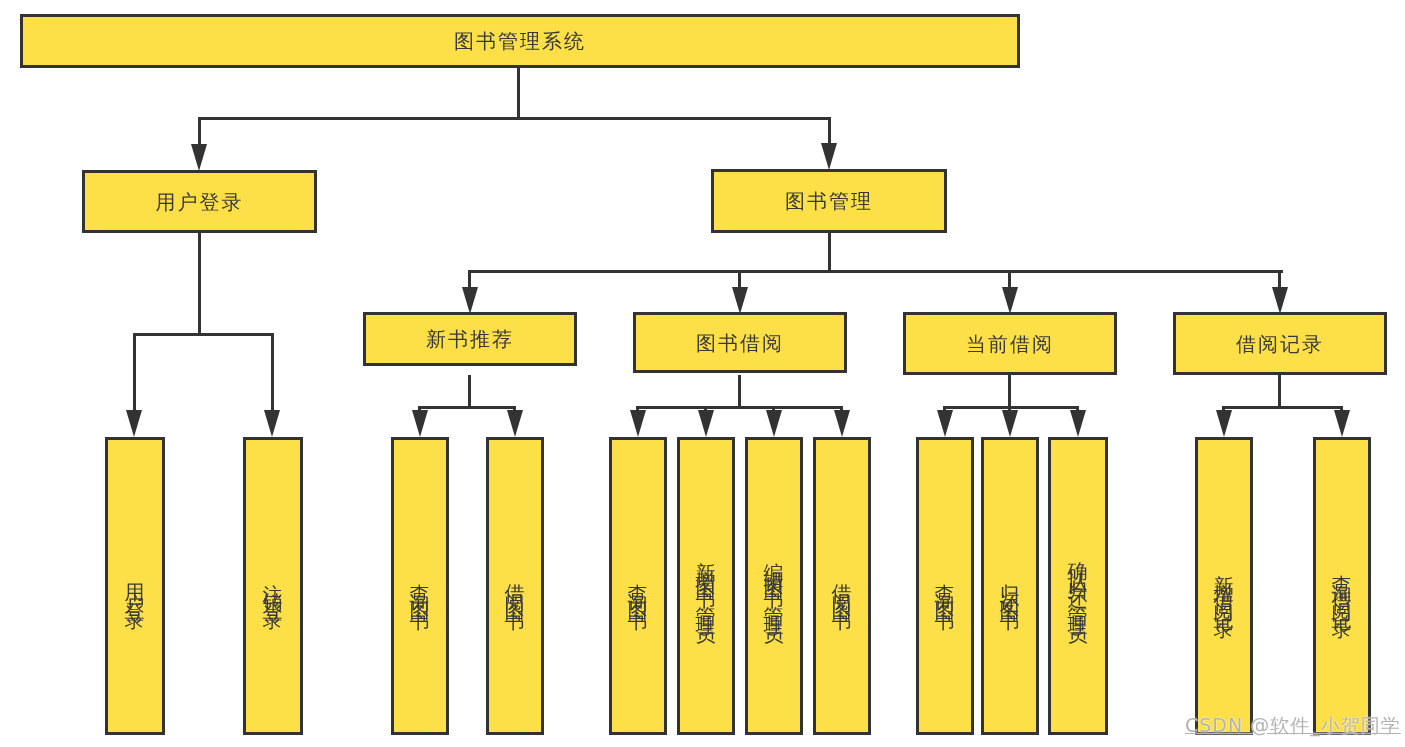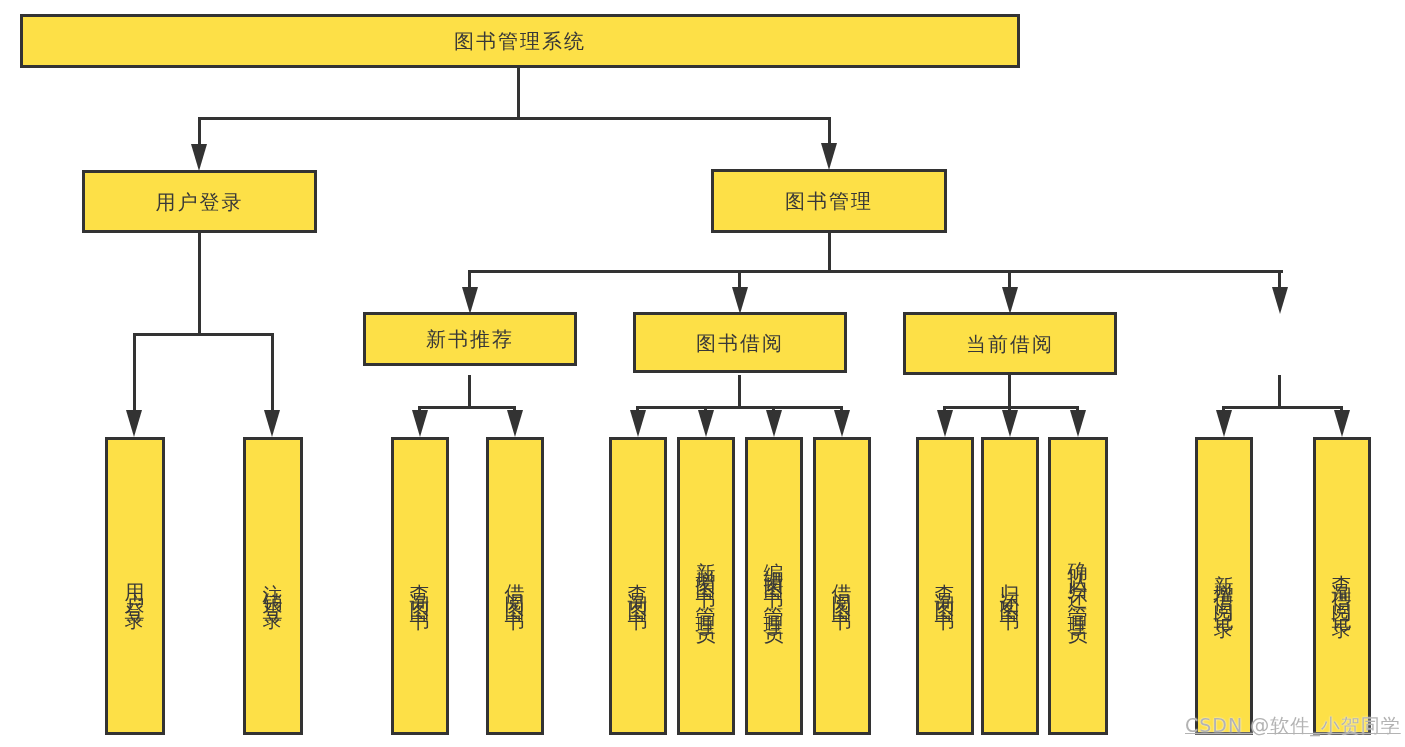--- a/index.html
+++ b/index.html
@@ -85,20 +85,21 @@
   <div class="vline" style="left:738px; top:270px; height:20px;"></div>
   <div class="arrow" style="left:732px; top:287px;"></div>
   <div class="vline" style="left:1008px; top:270px; height:20px;"></div>
   <div class="arrow" style="left:1002px; top:287px;"></div>
   <div class="vline" style="left:1278px; top:270px; height:20px;"></div>
   <div class="arrow" style="left:1272px; top:287px;"></div>
 
   <div class="box" style="left:363px; top:312px; width:214px; height:54px;">新书推荐</div>
   <div class="box" style="left:633px; top:312px; width:214px; height:61px;">图书借阅</div>
   <div class="box" style="left:903px; top:312px; width:214px; height:63px;">当前借阅</div>
+  <div class="box" style="left:1173px; top:312px; width:214px; height:63px;">借阅记录</div>
 
   <div class="vline" style="left:468px; top:375px; height:34px;"></div>
   <div class="hline" style="left:419px; top:406px; width:97px;"></div>
   <div class="vline" style="left:418px; top:406px; height:8px;"></div>
   <div class="arrow" style="left:412px; top:410px;"></div>
   <div class="vline" style="left:513px; top:406px; height:8px;"></div>
   <div class="arrow" style="left:507px; top:410px;"></div>
 
   <div class="vline" style="left:738px; top:375px; height:34px;"></div>
   <div class="hline" style="left:637px; top:406px; width:206px;"></div>

